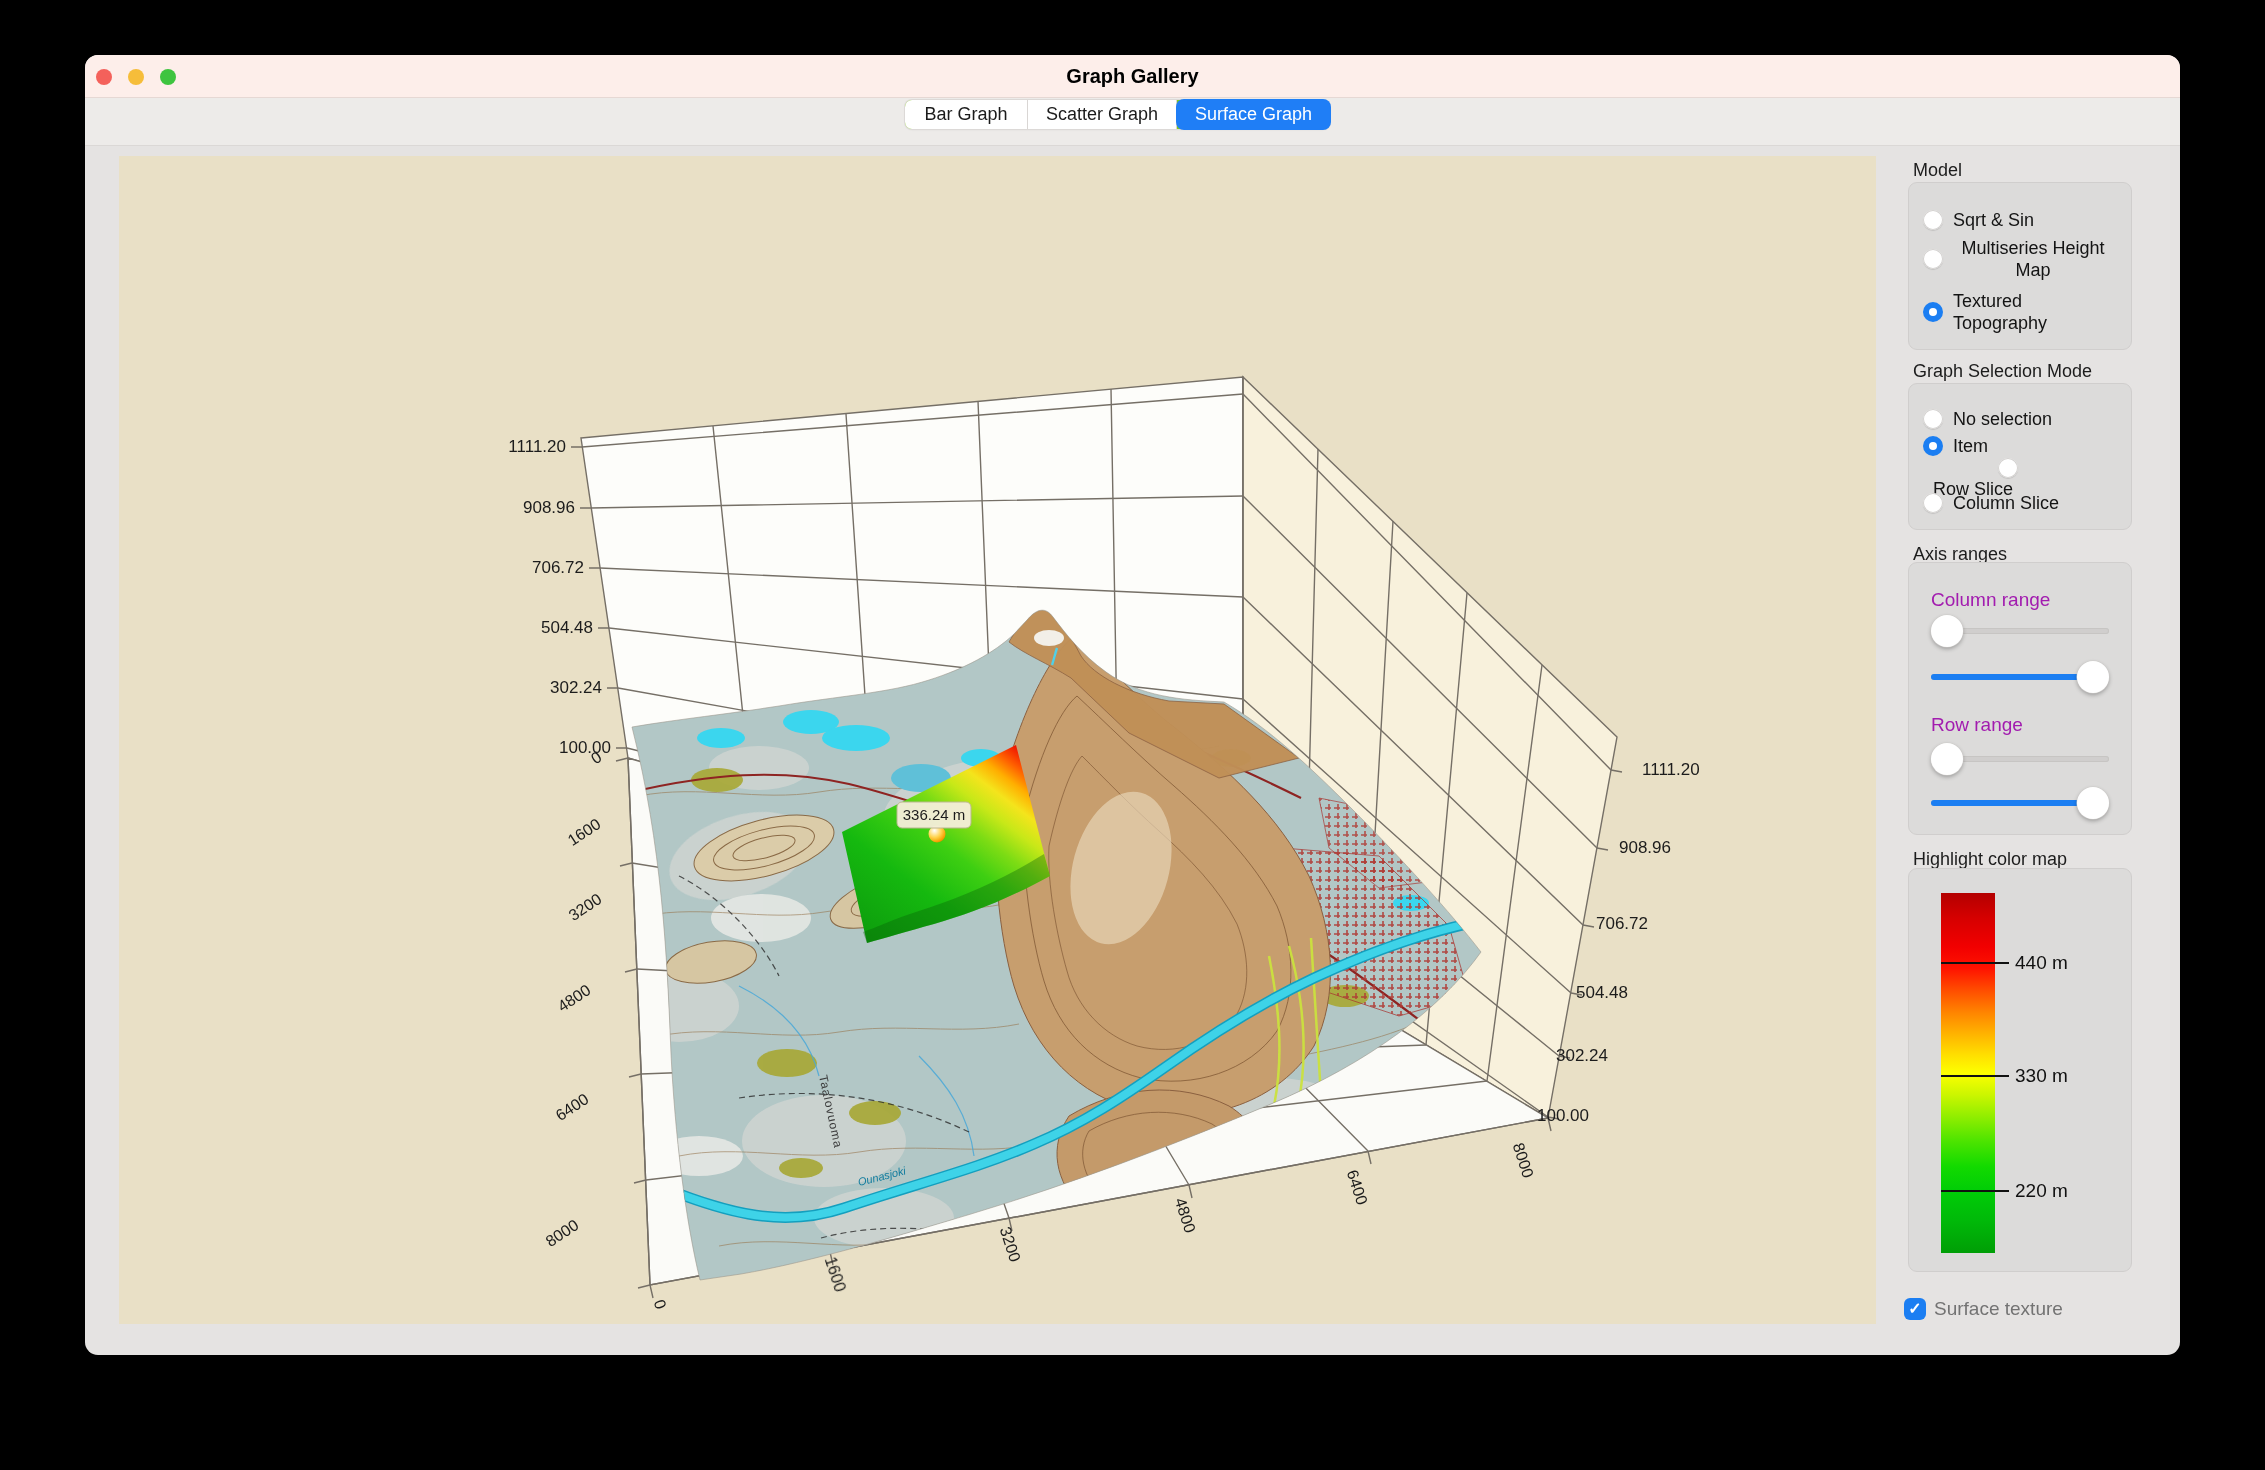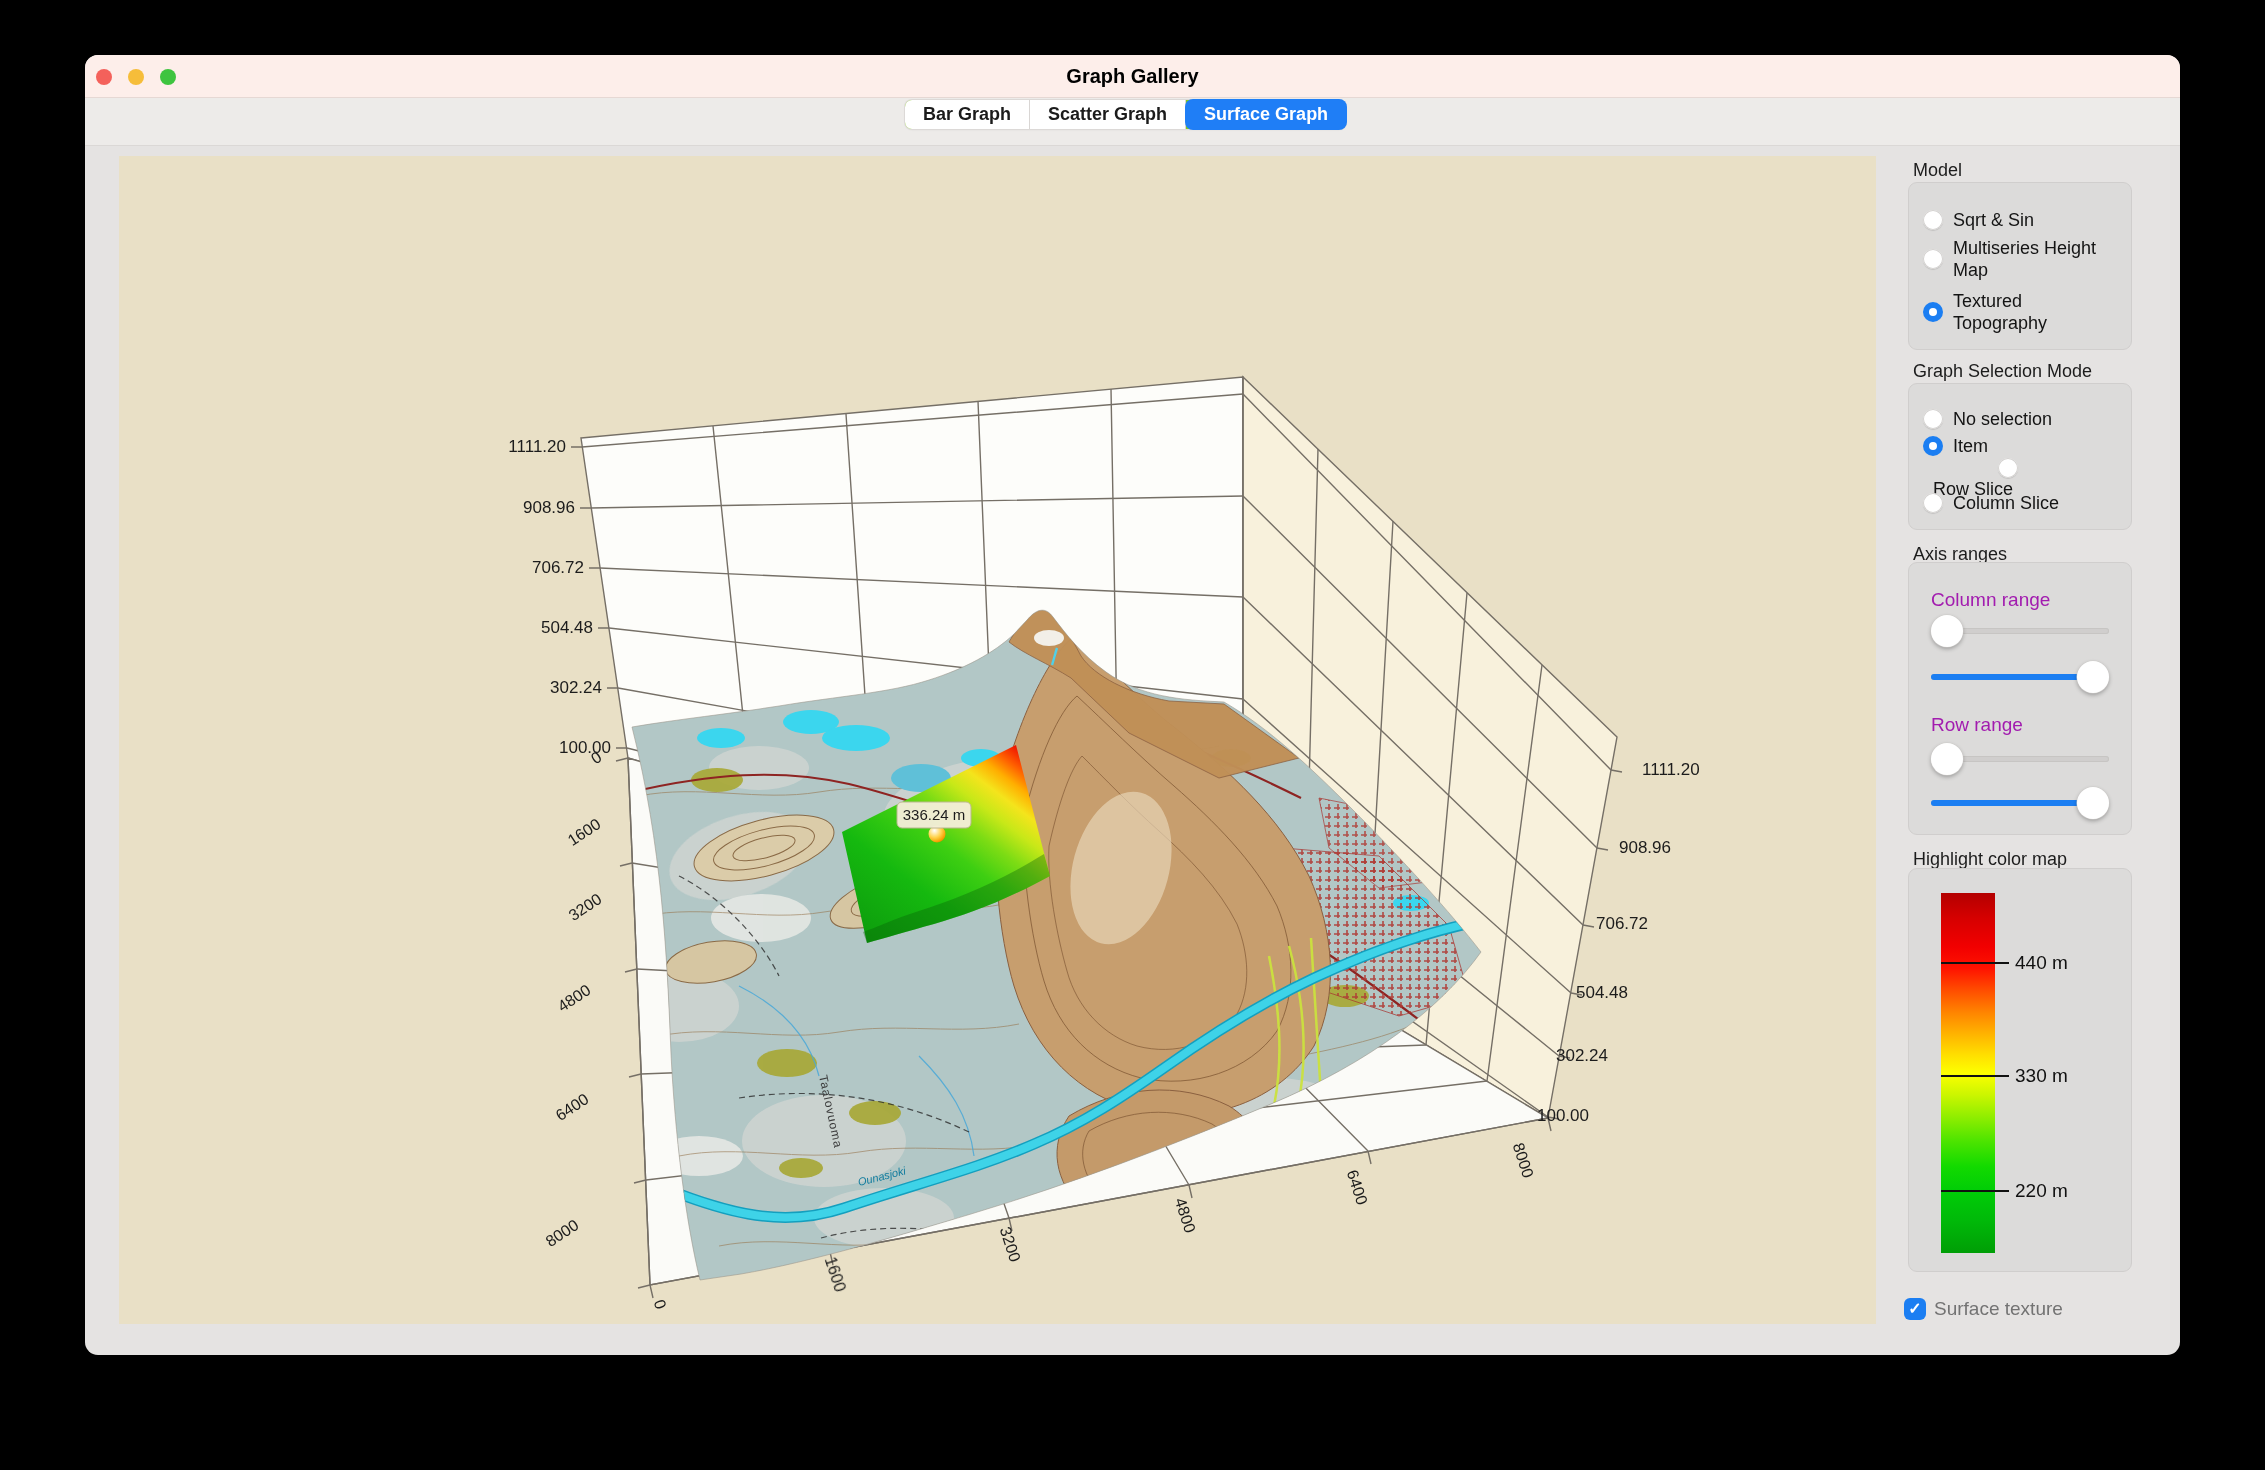--- a/index.html
+++ b/index.html
@@ -10,21 +10,21 @@
     border-bottom:1px solid #e6d8d4; }
   .traffic { position:absolute; top:14px; width:16px; height:16px; border-radius:50%; }
   .t-red { left:11px; background:#f4615b; }
   .t-yellow { left:43px; background:#f6bd3a; }
   .t-green { left:75px; background:#3ec43f; }
   .win-title { position:absolute; top:0; left:0; width:100%; height:43px; line-height:43px;
     text-align:center; font-size:20px; font-weight:bold; color:#000000; }
   .tabbar { position:absolute; left:0; top:43px; width:100%; height:48px; background:#edebe9;
     border-bottom:1px solid #dbd8d6; }
   .segmented { position:absolute; left:820px; top:2px; height:29px; display:flex;
-    border-radius:7px; background:#84cc16; box-shadow:0 0 0 1px #dcd9d7, 0 1px 2px rgba(0,0,0,.08);font-weight:bold; }
+    border-radius:7px; background:#84cc16; box-shadow:0 0 0 1px #dcd9d7, 0 1px 2px rgba(0,0,0,.08); }
   .segment { min-width:123px; padding:0 18px; line-height:29px; text-align:center; font-size:18px;
     color:#1b1b1b; background:#fff; border-right:1px solid #d9d6d4; cursor:default; }
   .segment:first-child { border-radius:7px 0 0 7px; }
   .segment:last-child  { border-right:none; border-radius:0 7px 7px 0; }
   .segment.active { background:#1f7ef6; color:#fff; border-radius:7px; box-shadow:0 0 0 1px #1f7ef6; }
   .chart-wrap { position:absolute; left:34px; top:101px; width:1757px; height:1168px; }
   
   .group-title { position:absolute; font-size:18px; color:#1c1c1c; }
   .group-box { position:absolute; left:1823px; width:224px; background:#dcdbda;
     border:1px solid #d0cecd; border-radius:9px; }
@@ -323,21 +323,21 @@
     </g>
   </svg>
   </div>
 
   <div class="group-title" style="left:1828px; top:105px;">Model</div>
   <div class="group-box" style="top:127px; height:168px;">
     <div class="radio-row" style="top:26px;">
       <span class="radio"></span>
       <span class="radio-label">Sqrt &amp; Sin</span>
     </div>
-    <div class="radio-row" style="top:54px;">
+    <div class="radio-row" style="top:54px;text-align:center;">
       <span class="radio"></span>
       <span class="radio-label">Multiseries Height Map</span>
     </div>
     <div class="radio-row" style="top:107px;">
       <span class="radio sel"></span>
       <span class="radio-label">Textured Topography</span>
     </div>
   </div>
 
   <div class="group-title" style="left:1828px; top:306px;">Graph Selection Mode</div>

